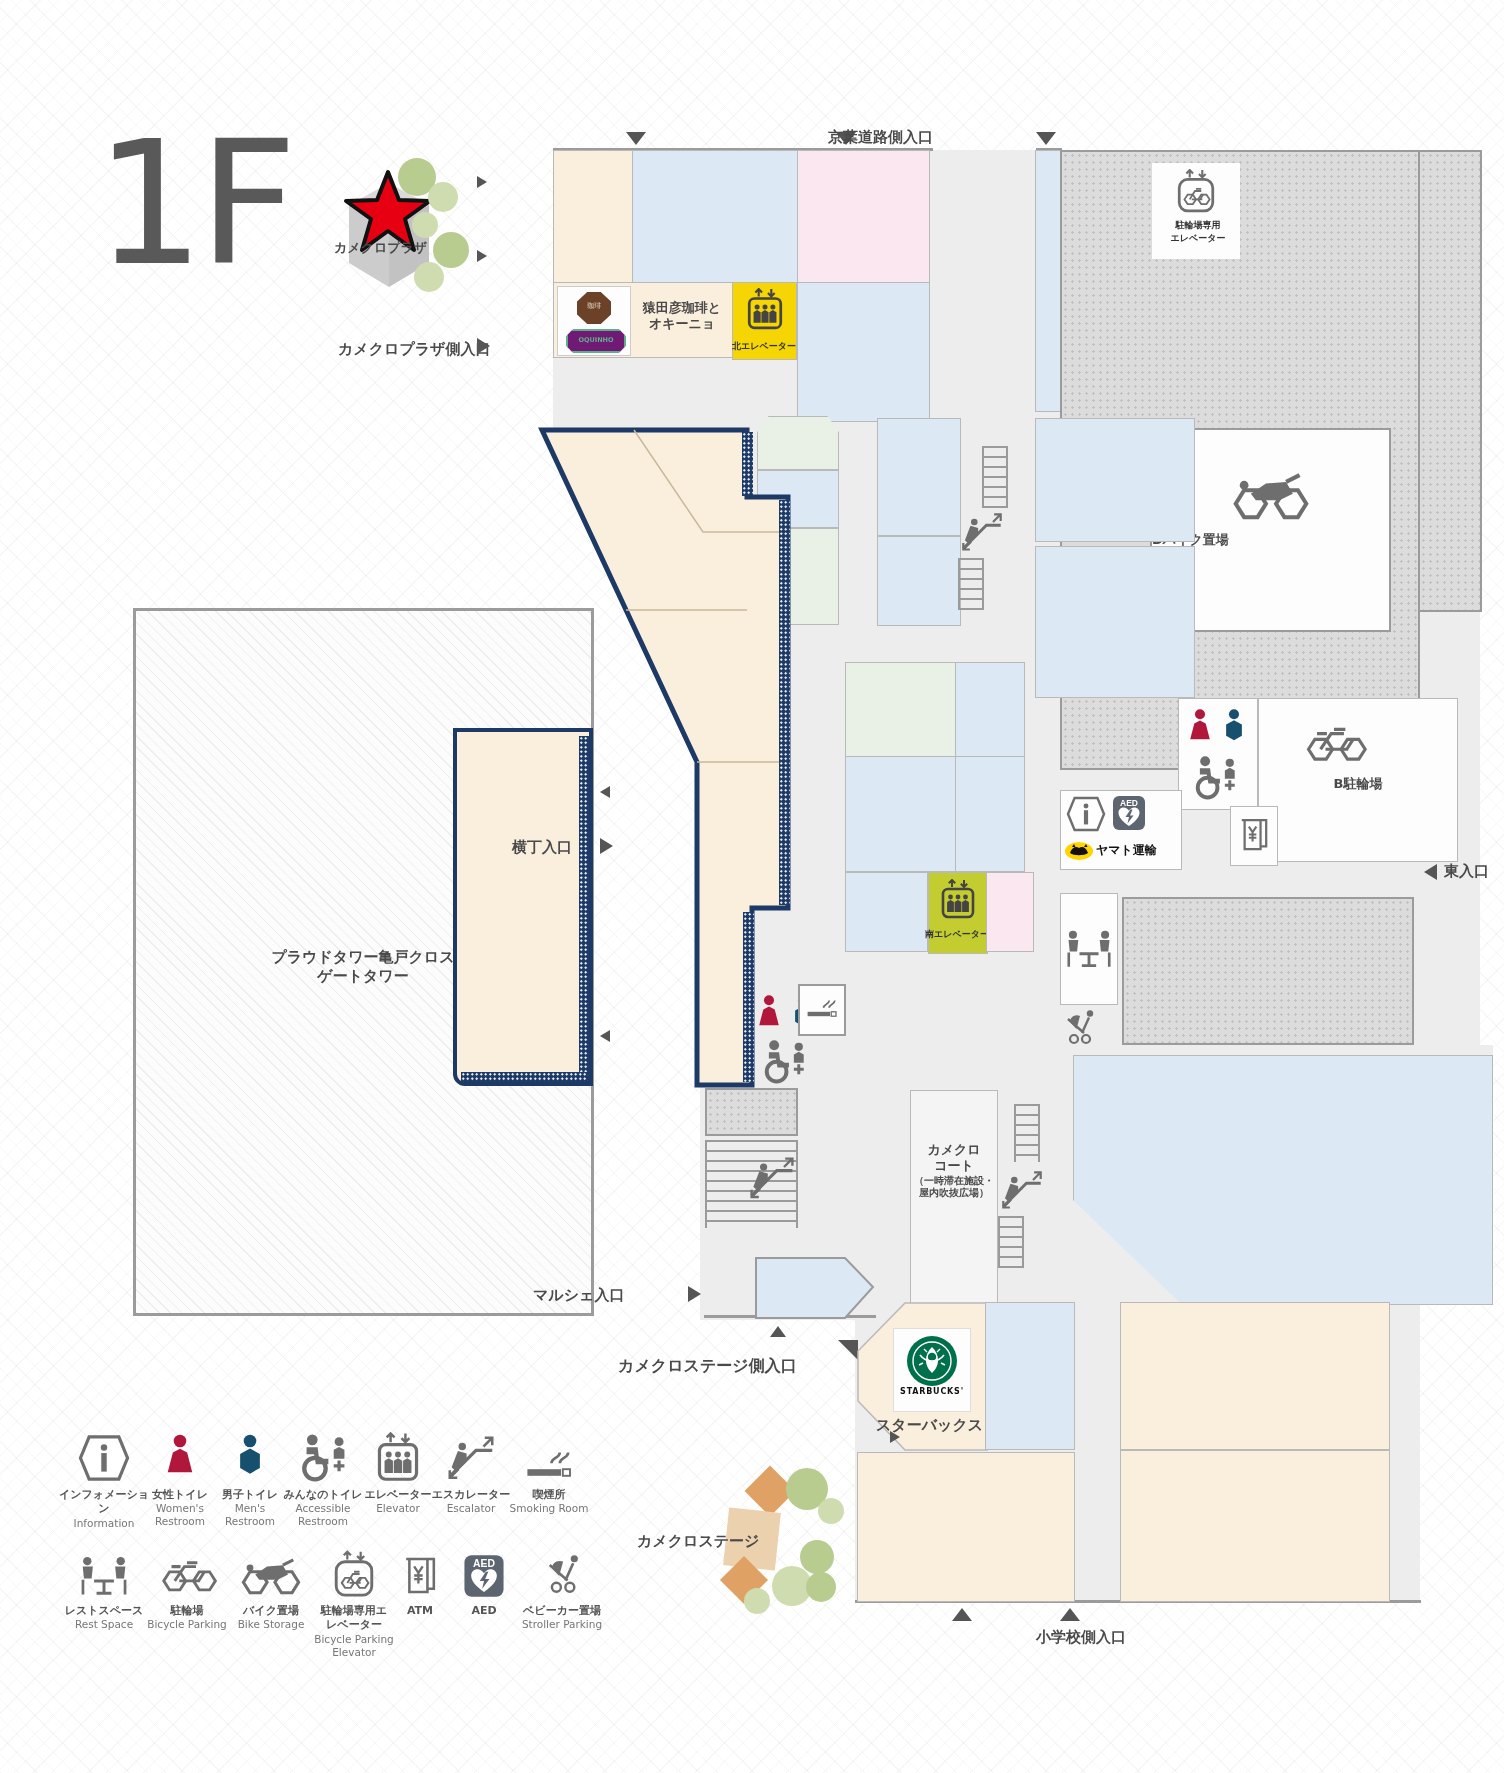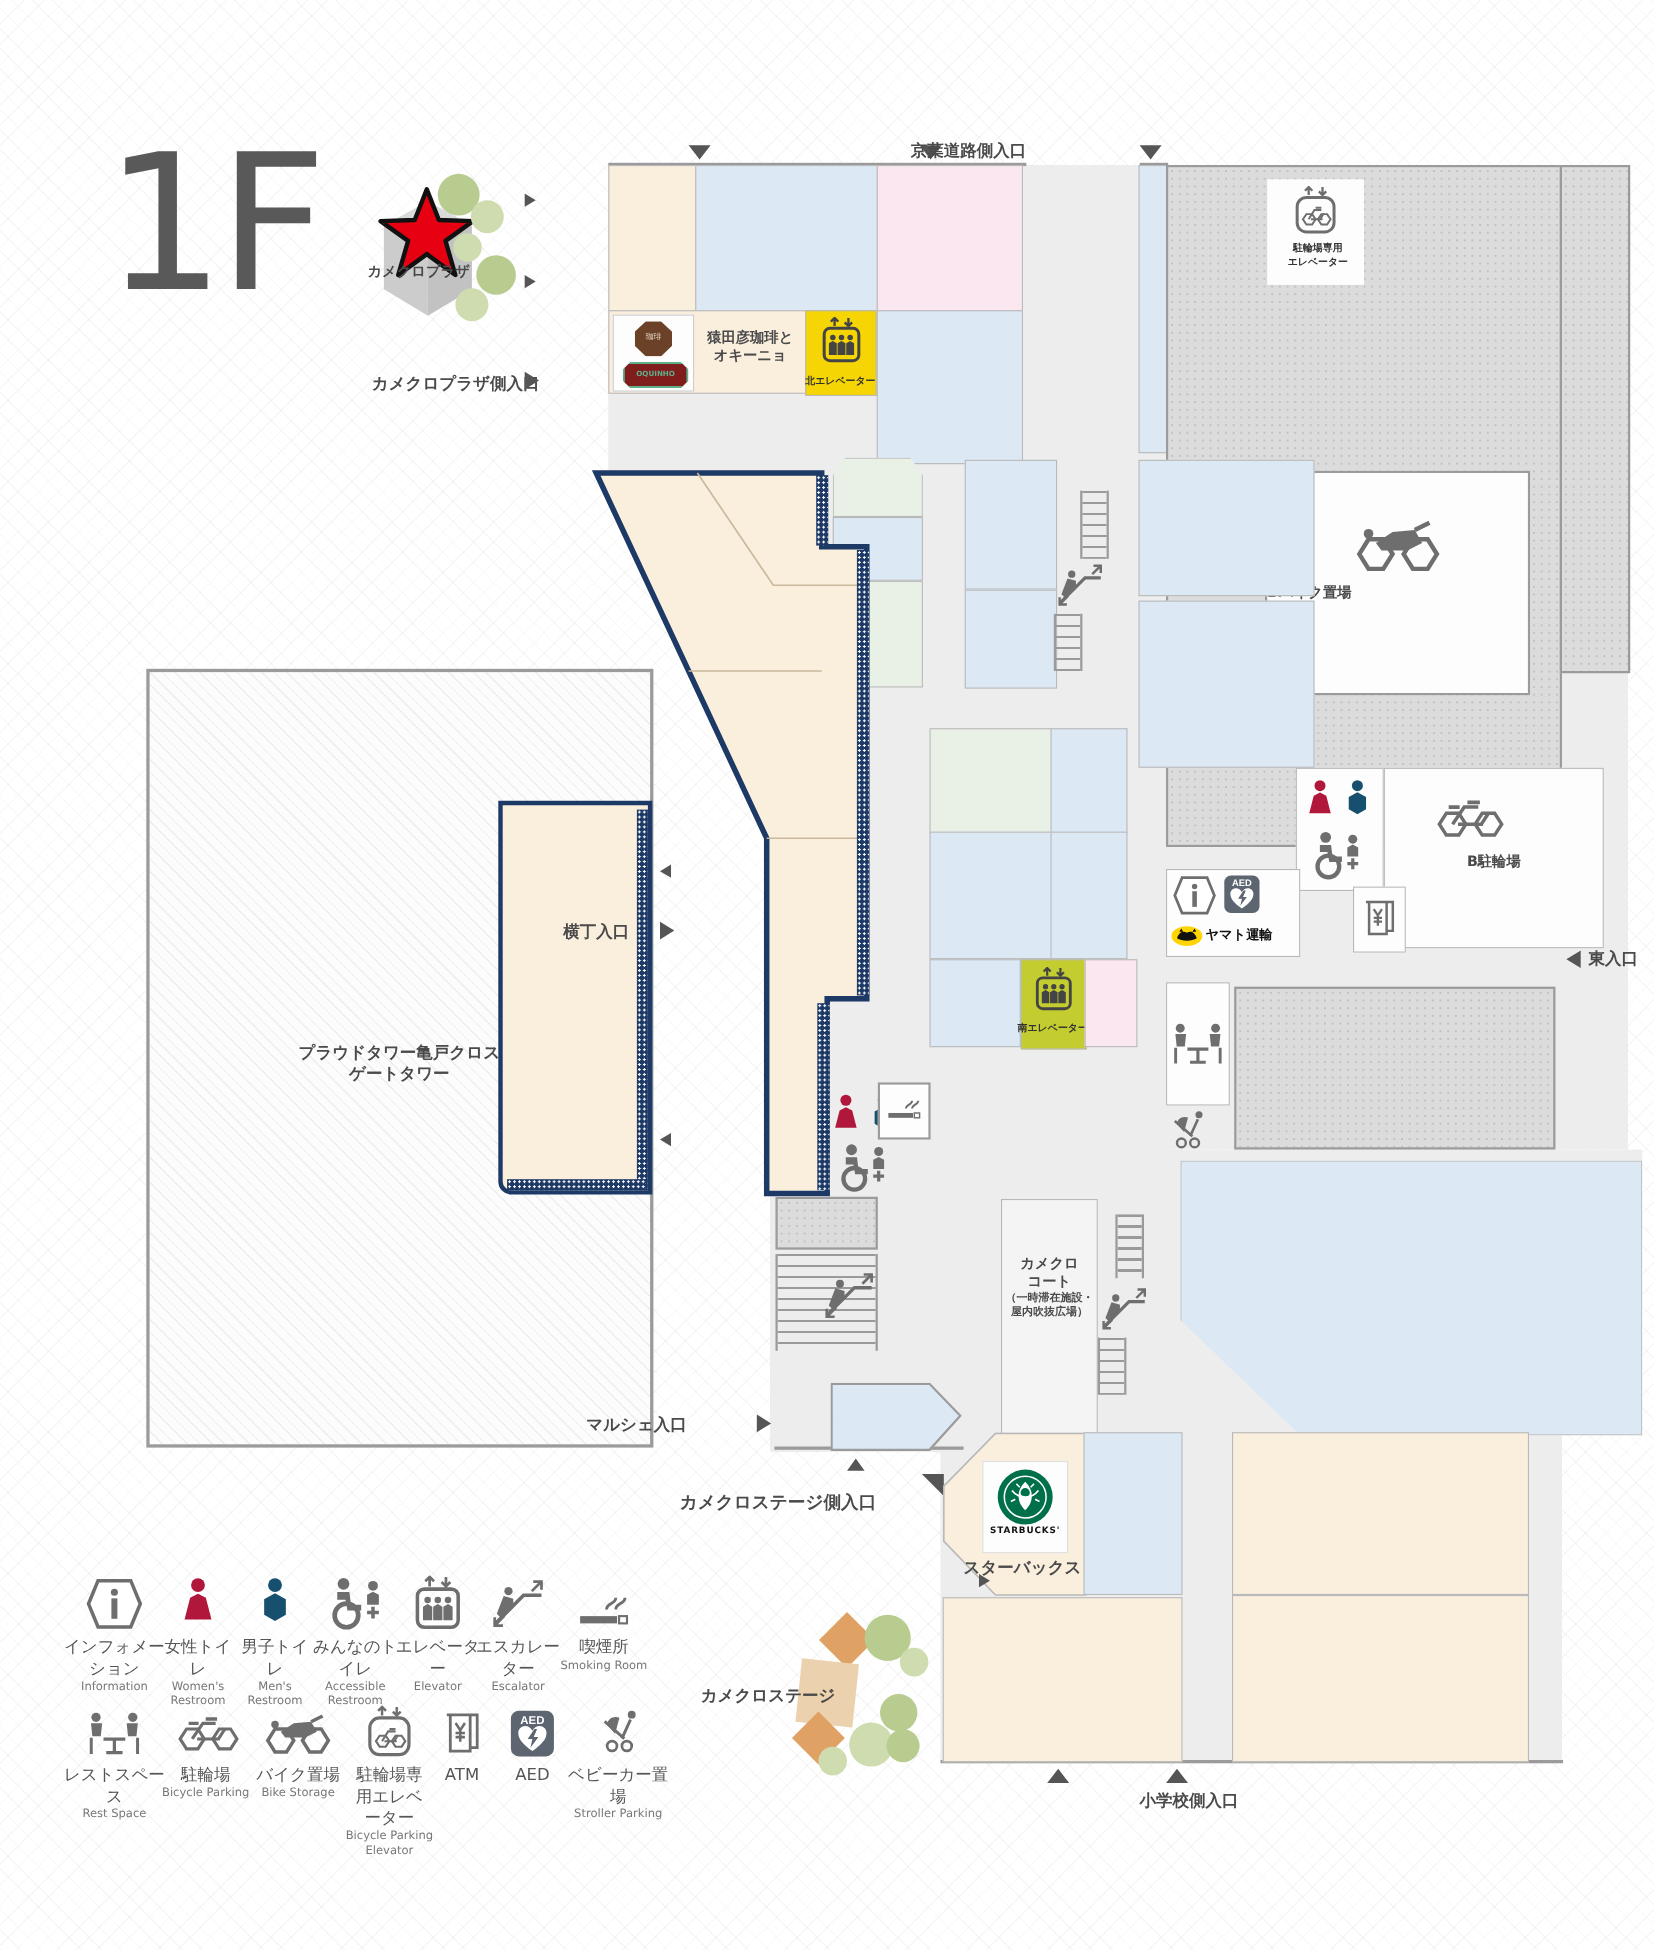--- a/index.html
+++ b/index.html
@@ -47,21 +47,21 @@
     background:repeating-linear-gradient(180deg,#9a9a9a 0 2px,transparent 2px 10px)}
   .circ{position:absolute;border-radius:50%}
   .floor-title{position:absolute;left:95px;top:118px;font-size:172px;font-weight:500;color:#595959;letter-spacing:-6px;line-height:1}
   .ic{display:block}
   .gray-ic{color:#6e6e6e}
   .dark-ic{color:#444}
   .red-ic{color:#b0173b}
   .navy-ic{color:#17506e}
   .legend-item{position:absolute;width:96px;text-align:center}
   .legend-item .icwrap{height:58px;display:flex;align-items:flex-end;justify-content:center}
-  .legend-item .jp{display:block;font-size:15px;font-weight:400;color:#555;line-height:1.3;margin-top:6px}
+  .legend-item .jp{display:block;font-size:11px;font-weight:700;color:#555;line-height:1.3;margin-top:6px}
   .legend-item .en{display:block;font-size:10.5px;color:#777;line-height:1.25}
   .elevlbl{position:absolute;font-size:9px;font-weight:700;color:#333;text-align:center;white-space:nowrap}
   .sb-txt{font-size:8px;font-weight:700;letter-spacing:.8px;color:#111;text-align:center}
 </style>
 </head>
 <body>
 
 <svg width="0" height="0" style="position:absolute" aria-hidden="true">
 <defs>
   <symbol id="i-person-f" viewBox="0 0 20 28">
@@ -201,21 +201,21 @@
     <svg class="ic dark-ic" style="margin:5px auto 0" width="36" height="42">
         <use href="#i-elev"></use>
       </svg>
   </div>
   <div class="elevlbl" style="left:726px;top:340px;width:76px">北エレベーター</div>
 
   <div class="abs c-white" style="left:557px;top:286px;width:72px;height:68px;border:1px solid #ccc">
     <div class="abs" style="left:19px;top:5px;width:34px;height:32px;background:#6b4228;clip-path:polygon(30% 0,70% 0,100% 30%,100% 70%,70% 100%,30% 100%,0 70%,0 30%)">
       <div style="font-size:7px;color:#e8d8c8;text-align:center;margin-top:9px">珈琲</div>
     </div>
-    <div class="abs" style="left:8px;top:42px;width:56px;height:20px;border:2px solid #5fae8a;border-radius:6px;background:#7f1d1d;clip-path:polygon(12% 0,88% 0,100% 30%,100% 70%,88% 100%,12% 100%,0 70%,0 30%)">
+    <div class="abs" style="left:8px;top:42px;width:56px;height:20px;border:2px solid #5fae8a;border-radius:6px;background:#701a75;clip-path:polygon(12% 0,88% 0,100% 30%,100% 70%,88% 100%,12% 100%,0 70%,0 30%)">
       <div style="font-size:6.5px;color:#5fae8a;text-align:center;margin-top:5px;font-weight:700">OQUINHO</div>
     </div>
   </div>
   <div class="lbl small center" style="left:630px;top:300px;width:104px">
     <span style="display:block">猿田彦珈琲と</span>
     <span style="display:block">オキーニョ</span>
   </div>
 
   <div class="tri d" style="left:626px;top:132px"></div>
   <div class="tri d" style="left:836px;top:132px"></div>

